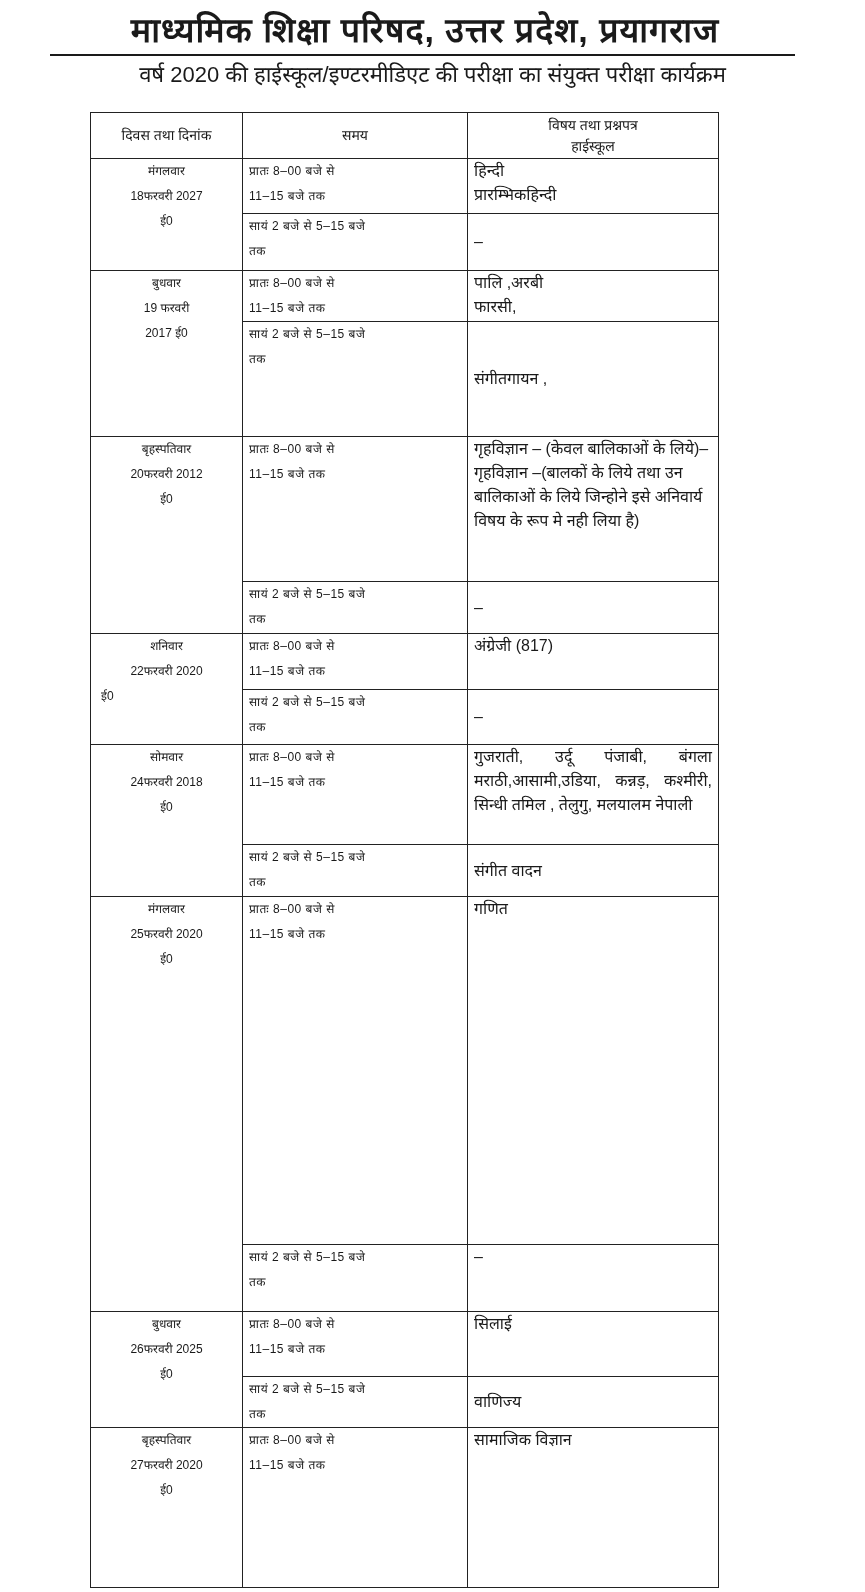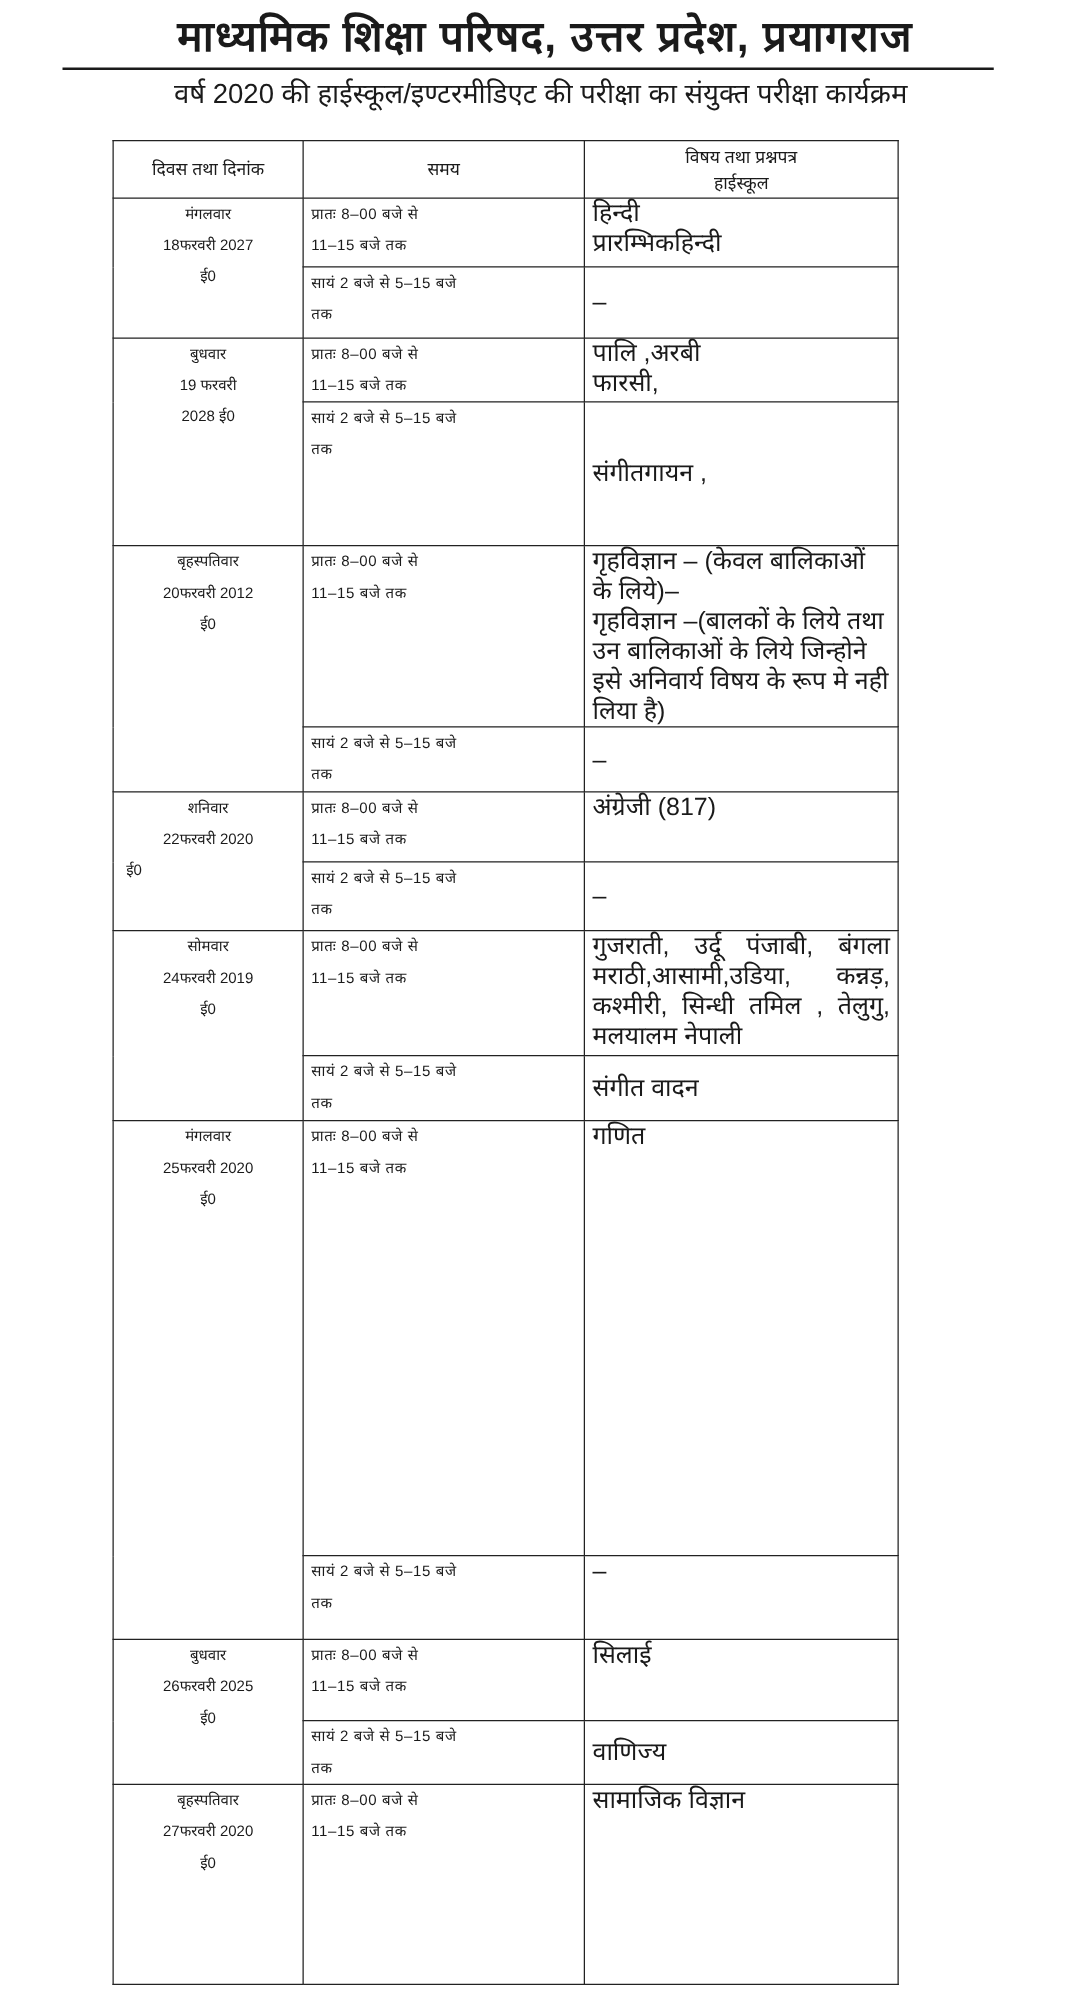--- a/index.html
+++ b/index.html
@@ -1,21 +1,21 @@
 <!DOCTYPE html>
 <html><head>
 <meta charset="utf-8">
 <style>
   html, body { margin: 0; padding: 0; background: #ffffff; }
   body {
     width: 865px; height: 1592px; position: relative; overflow: hidden;
     font-family: "Liberation Sans", "DejaVu Sans", sans-serif; color: #1a1a1a;
   }
   .title {
-    position: absolute; left: 56px; top: 8px; width: 760px;
+    position: absolute; left: 45px; top: 8px; width: 760px;
     font-size: 34px; font-weight: bold; text-align: center; letter-spacing: 1px;
     line-height: 44px; white-space: nowrap;
   }
   .title-rule {
     position: absolute; left: 50px; top: 54px; width: 745px; height: 2px; background: #1a1a1a;
   }
   .subtitle {
     position: absolute; left: 10px; top: 58px; width: 845px;
     font-size: 22px; font-weight: normal; text-align: center; line-height: 34px; white-space: nowrap;
   }
@@ -24,21 +24,21 @@
     border-collapse: collapse; table-layout: fixed;
     font-size: 16px; line-height: 25px; border-radius: 27px;
   }
   table.schedule td, table.schedule th {
     border: 1.5px solid #222; vertical-align: top; padding: 0 6px; font-weight: normal;
   }
   col.c1 { width: 152px; } col.c2 { width: 225px; } col.c3 { width: 251px; }
   th { font-size: 14px; line-height: 21px; text-align: center; vertical-align: middle !important; }
   td.day { text-align: center; font-size: 12px; padding-top: 2px; }
   td.time { text-align: left; font-size: 12px; letter-spacing: 0.5px; }
-  td.subj { font-size: 20px; line-height: 24px; text-align: left; }
+  td.subj { font-size: 16px; line-height: 24px; text-align: left; }
   td.subj.dash { vertical-align: middle; }
   .line { display: block; }
 </style>
 </head>
 <body>
 
 <div class="title">माध्यमिक शिक्षा परिषद, उत्तर प्रदेश, प्रयागराज</div>
 <div class="title-rule"></div>
 <div class="subtitle">वर्ष 2020 की हाईस्कूल/इण्टरमीडिएट की परीक्षा का संयुक्त परीक्षा कार्यक्रम</div>
 
@@ -80,21 +80,21 @@
         <span class="line">सायं 2 बजे से 5–15 बजे</span>
         <span class="line">तक</span>
       </td>
       <td class="subj dash">–</td>
     </tr>
 
     <tr style="height:50px">
       <td class="day" rowspan="2">
         <span class="line">बुधवार</span>
         <span class="line">19 फरवरी</span>
-        <span class="line">2028 ई0</span>
+        <span class="line">2017 ई0</span>
       </td>
       <td class="time">
         <span class="line">प्रातः 8–00 बजे से</span>
         <span class="line">11–15 बजे तक</span>
       </td>
       <td class="subj">
         <span class="line">पालि ,अरबी</span>
         <span class="line">फारसी,</span>
       </td>
     </tr>
@@ -147,21 +147,21 @@
       <td class="time">
         <span class="line">सायं 2 बजे से 5–15 बजे</span>
         <span class="line">तक</span>
       </td>
       <td class="subj dash">–</td>
     </tr>
 
     <tr style="height:100px">
       <td class="day" rowspan="2">
         <span class="line">सोमवार</span>
-        <span class="line">24फरवरी 2019</span>
+        <span class="line">24फरवरी 2018</span>
         <span class="line">ई0</span>
       </td>
       <td class="time">
         <span class="line">प्रातः 8–00 बजे से</span>
         <span class="line">11–15 बजे तक</span>
       </td>
       <td class="subj" style="text-align:justify">गुजराती, उर्दू पंजाबी, बंगला मराठी,आसामी,उडिया, कन्नड़, कश्मीरी, सिन्धी तमिल , तेलुगु, मलयालम नेपाली</td>
     </tr>
     <tr style="height:52px">
       <td class="time">

